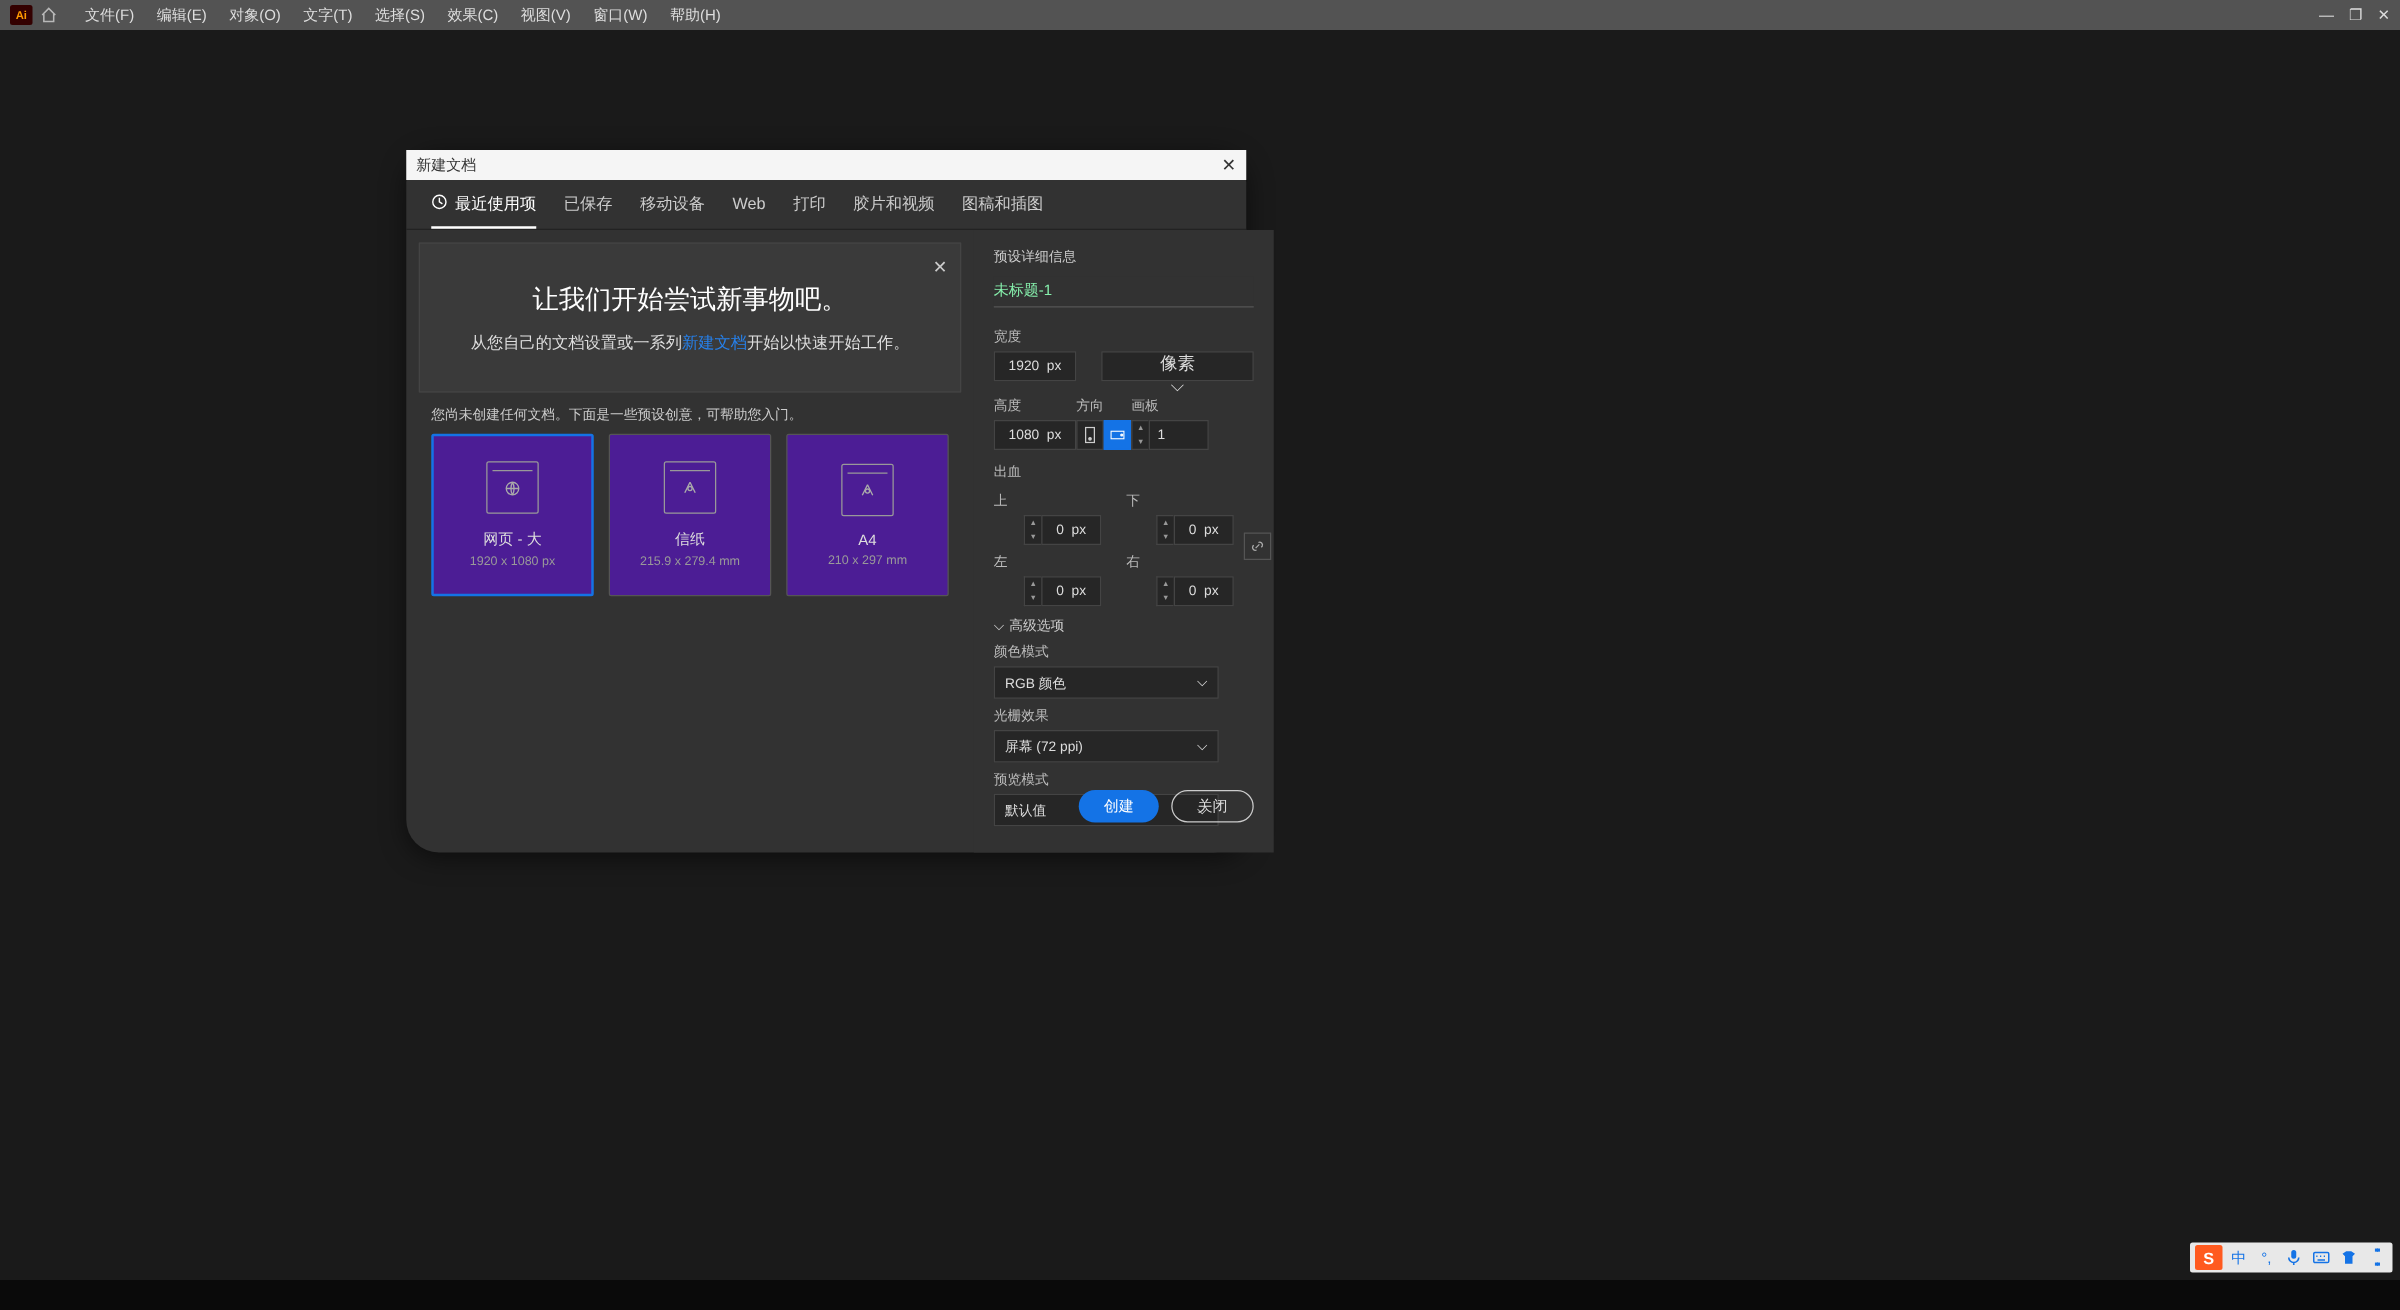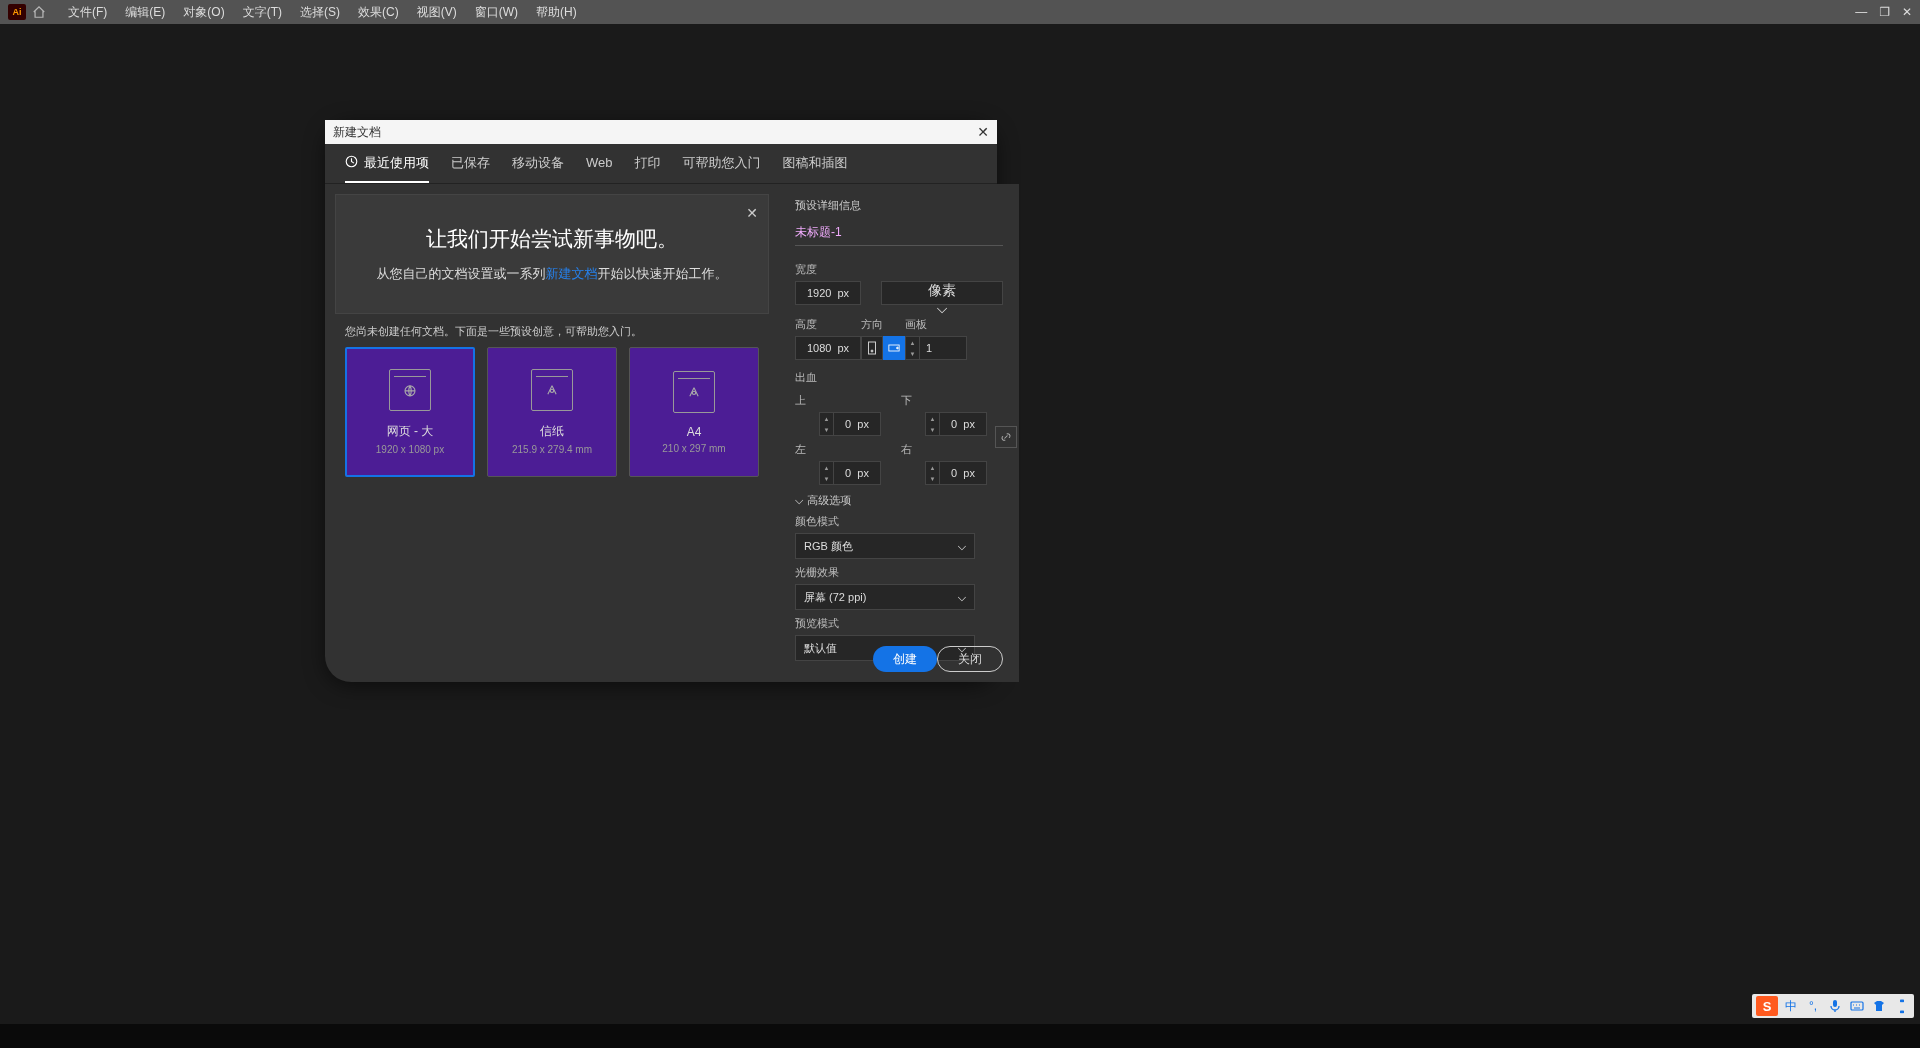--- a/index.html
+++ b/index.html
@@ -33,21 +33,21 @@
 .preset-card { width: 130px; height: 130px; border: 1px solid #555; background:#4c1d95; border-radius:2px; display:flex; flex-direction:column; align-items:center; justify-content:center; cursor:pointer; }
 .preset-card.selected { border: 2px solid #1473e6; }
 .preset-card .ic { width: 42px; height: 42px; border:1px solid #999; border-radius:2px; margin-bottom:12px; display:flex; align-items:center; justify-content:center; color:#aaa; position:relative; }
 .preset-card .ic::before { content:""; position:absolute; top:6px; left:4px; right:4px; height:1px; background:#999; }
 .preset-card .ic svg { width: 20px; height:20px; }
 .preset-card .t { font-size: 12px; color:#ddd; }
 .preset-card .d { font-size: 10px; color:#999; margin-top:4px;}
 
 .right-pane { width: 240px; background:#323232; padding: 14px 16px 0 16px; font-size:11px; color:#bbb; position:relative;}
 .rp-title { font-size: 11px; color:#ccc; margin-bottom:8px;}
-.name-input { width: 100%; background:#323232; border:none; border-bottom:1px solid #555; color:#f0abfc; font-size:12px; padding: 4px 0 6px 0; outline:none; margin-bottom:10px;}
+.name-input { width: 100%; background:#323232; border:none; border-bottom:1px solid #555; color:#86efac; font-size:12px; padding: 4px 0 6px 0; outline:none; margin-bottom:10px;}
 .rp-label { font-size: 11px; color:#bbb; margin-bottom:4px; margin-top:6px;}
 .rp-row { display:flex; gap:20px; align-items:flex-end;}
 .num-input { width: 66px; height: 24px; background:#262626; border:1px solid #444; color:#ddd; text-align:center; font-size:11px; outline:none;}
 .num-input.small { width: 48px; }
 .unit-select { width: 126px; height: 24px; background:#262626; border:1px solid #444; color:#ddd; font-size:14px; display:flex; align-items:center; padding:0 8px; justify-content:space-between; cursor:pointer;flex-direction:column;}
 .col3 { display:flex; margin-top:6px;}
 .col3 > div { display:flex; flex-direction:column;}
 .orient-btns { display:flex; gap:0;}
 .orient-btn { width:22px; height:24px; background:#262626; border:1px solid #444; cursor:pointer; display:flex; align-items:center; justify-content:center;}
 .orient-btn.sel { background:#1473e6; border-color:#1473e6;}
@@ -55,21 +55,21 @@
 .orient-btn.sel svg { stroke:#fff;}
 .stepper { display:flex;}
 .stepper .arrows { width:14px; height:24px; display:flex; flex-direction:column; border:1px solid #444; border-right:0; background:#262626;}
 .stepper .arrows span { flex:1; font-size:6px; color:#999; display:flex; align-items:center; justify-content:center;}
 .bleed-grid { display:grid; grid-template-columns: 1fr 1fr; gap: 6px 20px; margin-top:4px;}
 .bleed-item .rp-label{margin-top:0;}
 .bleed-item .row{display:flex;padding-left:24px;}
 .link-btn { width:22px; height:22px; border:1px solid #555; background:#323232; display:flex; align-items:center; justify-content:center; cursor:pointer; margin-left:2px;}
 .adv-toggle { display:flex; align-items:center; gap:4px; color:#ccc; cursor:pointer; margin-top:8px; font-size:11px;}
 .dropdown { width: 180px; height: 26px; background:#262626; border:1px solid #444; color:#ddd; font-size:11px; display:flex; align-items:center; padding:0 8px; justify-content:space-between; cursor:pointer; margin-top:2px;}
-.dialog-footer { position:absolute; right:16px; bottom:10px; display:flex; gap:0;}
+.dialog-footer { position:absolute; right:16px; bottom:24px; display:flex; gap:10px;}
 .btn { height: 26px; padding: 0 20px; border-radius: 13px; font-size:12px; cursor:pointer; display:flex; align-items:center; justify-content:center;}
 .btn-primary { background:#1473e6; color:#fff;}
 .btn-secondary { background:transparent; border:1px solid #ccc; color:#ddd;}
 .bleed-wrapper { display:flex; align-items:center; }
 .link-col { display:flex; align-items:center; height:68px; margin-left:6px;}
 
 .taskbar { position:absolute; bottom:0; left:0; right:0; height:24px; background:#0a0a0a;}
 .ime-tray { position:absolute; right:6px; bottom:30px; height:24px; background:#e8e8e8; display:flex; align-items:center; gap:4px; padding:0 4px; border-radius:2px;}
 .ime-s { width:22px; height:20px; background:#ff5a1f; color:#fff; font-weight:bold; display:flex; align-items:center; justify-content:center; border-radius:2px; font-size:13px;}
 .ime-item { width:18px; height:18px; display:flex; align-items:center; justify-content:center; font-size:12px; color:#1473e6;}
@@ -115,21 +115,21 @@
             <circle cx="8" cy="8" r="6.5"></circle>
             <path d="M8 4 V8 L11 10"></path>
           </svg>
       </span>
       <span>最近使用项</span>
     </div>
     <div class="dialog-tab">已保存</div>
     <div class="dialog-tab">移动设备</div>
     <div class="dialog-tab">Web</div>
     <div class="dialog-tab">打印</div>
-    <div class="dialog-tab">可帮助您入门</div>
+    <div class="dialog-tab">胶片和视频</div>
     <div class="dialog-tab">图稿和插图</div>
   </div>
 
   <div class="dialog-body">
 
     <div class="left-pane">
       <div class="hero">
         <span class="hero-close">✕</span>
         <div class="hero-title">让我们开始尝试新事物吧。</div>
         <div class="hero-sub">

